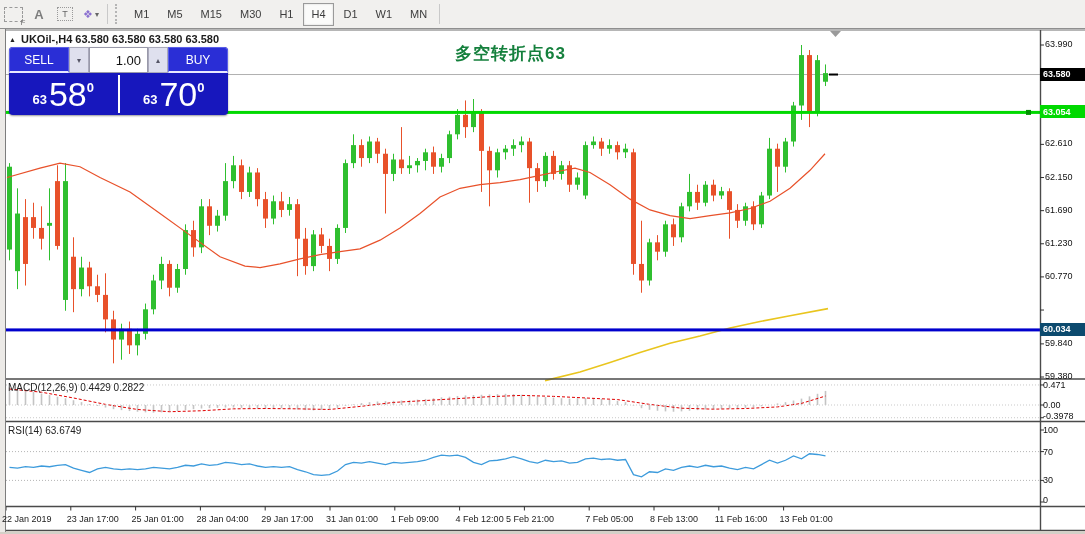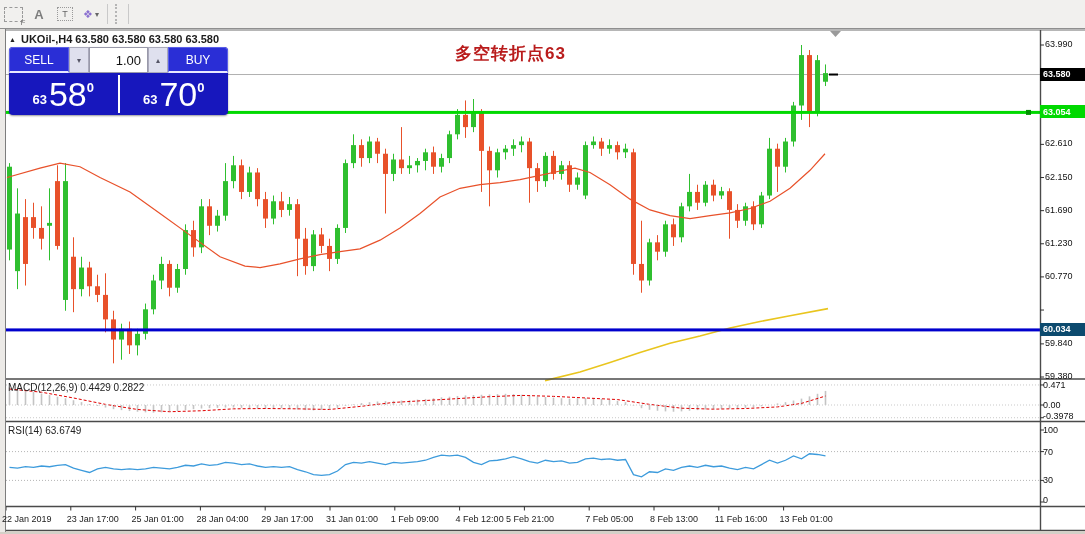--- a/index.html
+++ b/index.html
@@ -21,21 +21,21 @@
   .handle{width:4px;height:20px;border-left:2px dotted #b5b5b5;margin:0 4px;}
   .tfbtn{height:21px;padding:0 7px;margin:0 1px;font-size:11px;color:#3c3c3c;background:transparent;
          border:1px solid transparent;display:flex;align-items:center;}
   .tfbtn.active{background:#fbfbfa;border:1px solid #9a9a9a;box-shadow:inset 0 0 2px #ccc;}
   
   #chartwin{position:absolute;left:0;top:29px;width:1085px;height:503px;background:#fff;padding-left:28px;}
   #chart-svg{position:absolute;left:0;top:0;}
   .ovl{position:absolute;z-index:5;}
   #title{left:9px;top:4px;font-size:11px;font-weight:bold;color:#1a1a1a;display:flex;align-items:center;}
   #title .tri{font-size:7px;margin-right:5px;color:#222;}
-  #annot{left:455px;top:13px;font-size:17px;font-weight:bold;color:#b91c1c;letter-spacing:1px;}
+  #annot{left:455px;top:13px;font-size:17px;font-weight:bold;color:#15803d;letter-spacing:1px;}
   #macd-label,#rsi-label{font-size:10px;color:#222;}
   #macd-label{left:8px;top:353px;}
   #rsi-label{left:8px;top:396px;}
   .axlabel{position:absolute;left:1045px;font-size:9px;color:#111;z-index:4;}
   .tag{position:absolute;left:1040px;width:45px;height:13px;font-size:9px;font-weight:bold;color:#fff;
        display:flex;align-items:center;padding-left:3px;box-sizing:border-box;z-index:6;}
   .timelabel{position:absolute;top:485px;font-size:9px;color:#222;white-space:nowrap;z-index:4;}
   
   #panel{position:absolute;left:9px;top:18px;width:219px;height:68px;z-index:7;
          background:#1717bd;border-radius:4px;box-shadow:0 1px 2px rgba(0,0,0,.4);}
@@ -75,20 +75,31 @@
     </div>
     <div class="tbtn">
       <span class="tbox">T</span>
     </div>
     <div class="tbtn">
       <span class="shape-glyph">❖</span>
       <span class="caret">▾</span>
     </div>
     <div class="sep"></div>
     <div class="handle"></div>
+    <div id="tf-group" style="display:flex;">
+        <div class="tfbtn">M1</div>
+        <div class="tfbtn">M5</div>
+        <div class="tfbtn">M15</div>
+        <div class="tfbtn">M30</div>
+        <div class="tfbtn">H1</div>
+        <div class="tfbtn active">H4</div>
+        <div class="tfbtn">D1</div>
+        <div class="tfbtn">W1</div>
+        <div class="tfbtn">MN</div>
+      </div>
     <div class="sep"></div>
   </div>
 
   <div id="chartwin">
     <svg id="chart-svg" width="1085" height="503">
         <line x1="6" y1="45.52820000000027" x2="1040" y2="45.52820000000027" stroke="#b0b0b0" stroke-width="1"></line>
         <line x1="9.5" y1="134.11280000000005" x2="9.5" y2="231.33980000000014" stroke="#2fbf2f" stroke-width="1"></line>
         <rect x="7" y="137.71380000000033" width="5" height="82.8229999999999" fill="#2fbf2f"></rect>
         <line x1="17.5" y1="159.31980000000013" x2="17.5" y2="260.1478" stroke="#2fbf2f" stroke-width="1"></line>
         <rect x="15" y="184.52680000000024" width="5" height="57.61599999999979" fill="#2fbf2f"></rect>

